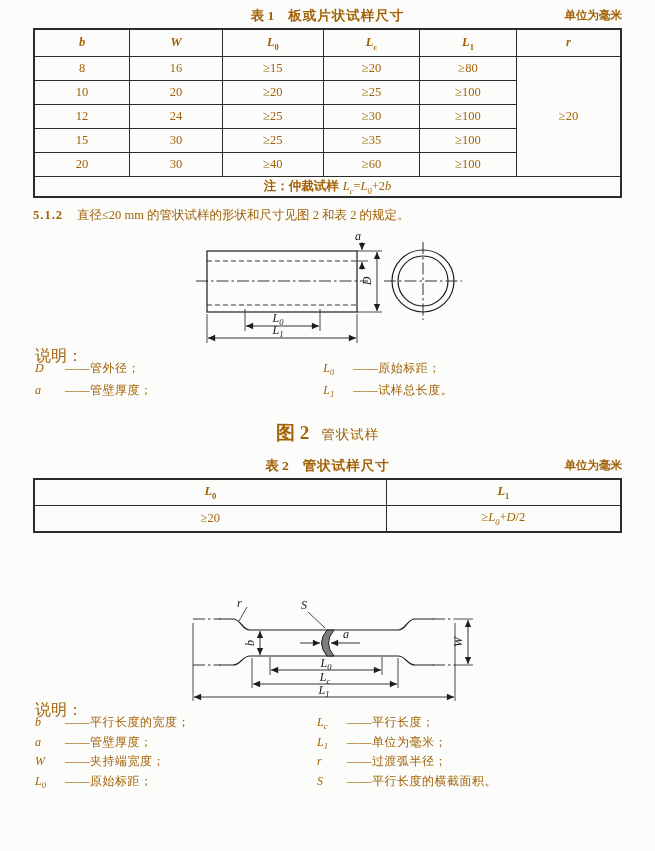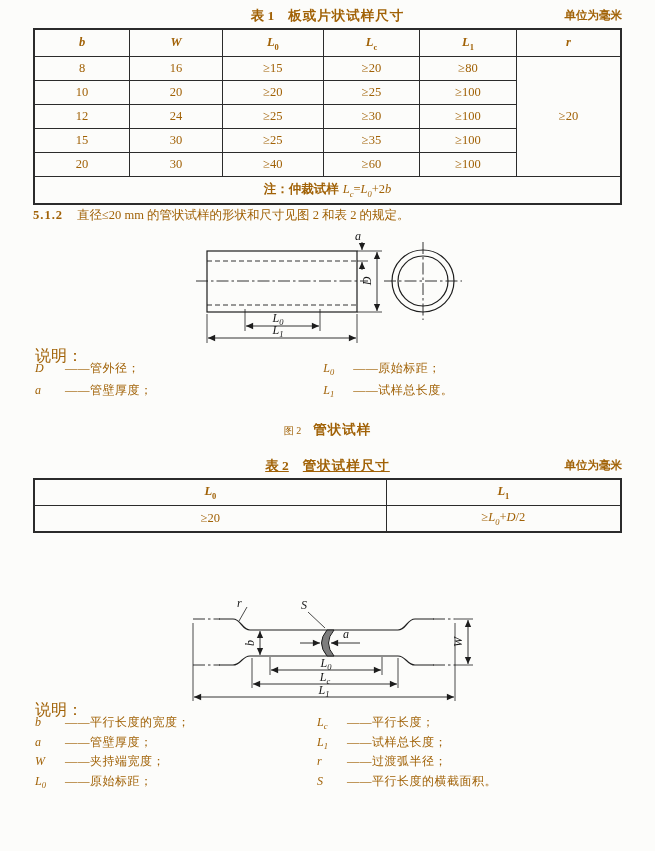--- a/index.html
+++ b/index.html
@@ -9,22 +9,22 @@
     font-family:"Liberation Serif","DejaVu Serif",serif;
   }
   .abs { position:absolute; }
 
   
   .tbl-titlebar { left:0; top:0; width:100%; text-align:center; }
   .tbl-titlebar .t-label { font-weight:bold; font-size:13.5px; margin-right:14px; }
   .tbl-titlebar .t-text  { font-weight:bold; font-size:13.5px; letter-spacing:1px; }
   .unit { position:absolute; right:33px; top:2px; font-size:11.5px; font-weight:bold; }
   .fig-caption { left:0; width:100%; text-align:center; }
-  .fig-caption .t-label { font-weight:normal; font-size:10px; margin-right:12px; }
-  .fig-caption .t-text  { font-weight:bold; font-size:13.5px; letter-spacing:1px; }
+  .fig-caption .t-label { font-weight:bold; font-size:19px; margin-right:12px; }
+  .fig-caption .t-text  { font-weight:normal; font-size:13.5px; letter-spacing:1px; }
 
   
   table.spec { border-collapse:collapse; table-layout:fixed; width:589px;
                border:2px solid #2b2b2b; }
   table.spec td, table.spec th { border:1px solid #2b2b2b; text-align:center;
                font-size:12.5px; padding:0; vertical-align:middle; }
   table.spec th { font-weight:bold; }
   .sym-i { font-style:italic; font-family:"Liberation Serif",serif; }
   sub { font-size:8.5px; }
   td.note-cell { text-align:left; padding-left:26px; }
@@ -114,21 +114,21 @@
       <td>≥35</td>
       <td>≥100</td>
     </tr>
     <tr style="height:24px">
       <td>20</td>
       <td>30</td>
       <td>≥40</td>
       <td>≥60</td>
       <td>≥100</td>
     </tr>
-    <tr style="height:28px">
+    <tr style="height:21px">
       <td class="note-cell" colspan="6">
         <span class="note-prefix">注：仲裁试样</span><span class="formula"><span>L</span><sub>c</sub><span class="up">=</span><span>L</span><sub>0</sub><span class="up">+2</span><span>b</span></span>
       </td>
     </tr>
   </tbody>
     </table>
 
   <div class="abs para" style="top:207px;">
     <span class="p-num">5.1.2</span><span>直径≤20 mm 的管状试样的形状和尺寸见图 2 和表 2 的规定。</span>
   </div>
@@ -188,21 +188,21 @@
     <div class="leg-row">
       <span class="leg-sym"><span>L</span><sub>1</sub></span>
       <span class="leg-txt">——试样总长度。</span>
     </div>
   </div>
 
   <div class="abs fig-caption" style="top:420px;">
     <span class="t-label">图 2</span><span class="t-text">管状试样</span>
   </div>
 
-  <div class="abs tbl-titlebar" style="top:456px;text-decoration:underline;">
+  <div class="abs tbl-titlebar" style="top:456px;">
     <span class="t-label">表 2</span><span class="t-text">管状试样尺寸</span>
     <span class="unit">单位为毫米</span>
   </div>
 
   <table class="spec abs" style="left:33px; top:478px;">
     <colgroup>
         <col style="width:60%">
         <col style="width:40%">
       </colgroup>
     <tbody>
@@ -281,21 +281,21 @@
     <div class="leg-row">
       <span class="leg-sym"><span>L</span><sub>0</sub></span>
       <span class="leg-txt">——原始标距；</span>
     </div>
     <div class="leg-row">
       <span class="leg-sym"><span>L</span><sub>c</sub></span>
       <span class="leg-txt">——平行长度；</span>
     </div>
     <div class="leg-row">
       <span class="leg-sym"><span>L</span><sub>1</sub></span>
-      <span class="leg-txt">——试样总长度；</span>
+      <span class="leg-txt">——单位为毫米；</span>
     </div>
     <div class="leg-row">
       <span class="leg-sym"><span>r</span><sub></sub></span>
       <span class="leg-txt">——过渡弧半径；</span>
     </div>
     <div class="leg-row">
       <span class="leg-sym"><span>S</span><sub></sub></span>
       <span class="leg-txt">——平行长度的横截面积。</span>
     </div>
   </div>

